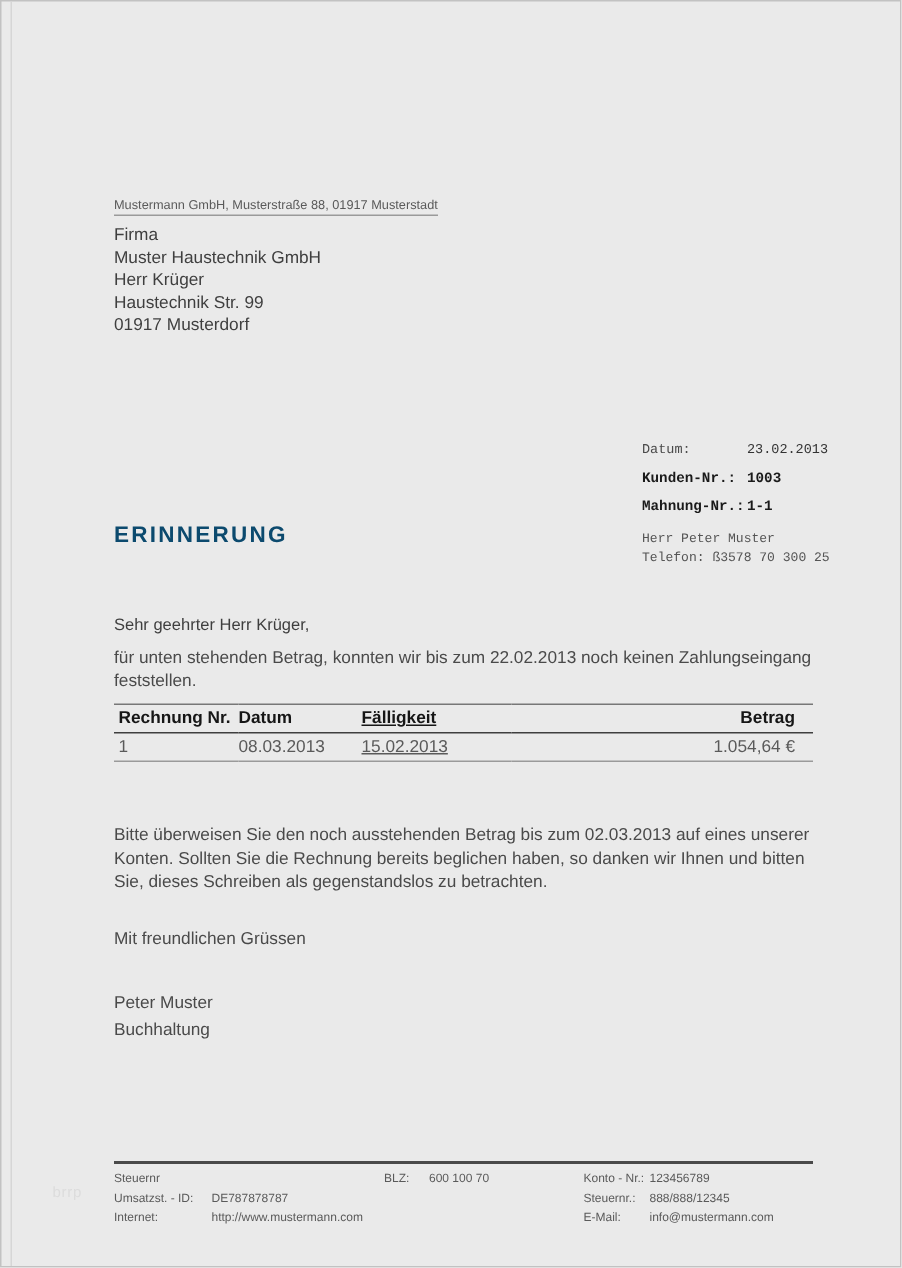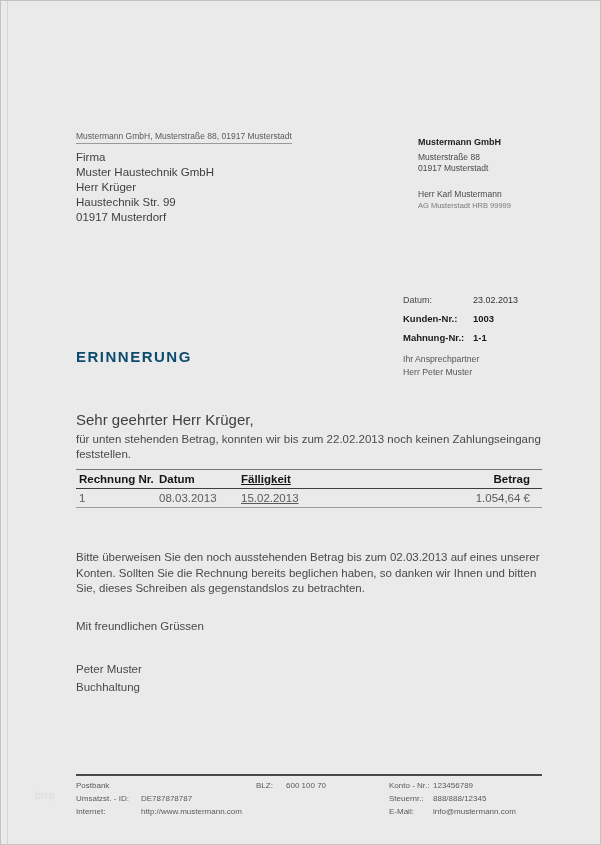--- a/index.html
+++ b/index.html
@@ -45,40 +45,41 @@
     left: 417px; top: 136px;
     font-size: 8.5px;
     line-height: 11.5px;
     color: #4a4a4a;
   }
   .company .name { font-weight: bold; font-size: 9px; color: #1d1d1d; margin-bottom: 3px; }
   .company .contact-gap { margin-top: 14px; }
   .company .register { font-size: 7.5px; color: #7a7a7a; }
 
   .meta {
-    left: 402px; top: 294px;
+    left: 427px; top: 294px;
     font-size: 9px;
     color: #4a4a4a;
     width: 170px;
+    font-family: Liberation Mono, monospace;
   }
   .meta .row { margin-bottom: 8px; display: flex; }
   .meta .label { width: 70px; flex: 0 0 70px; }
   .meta .value { color: #333; }
   .meta .row.bold, .meta .row.bold .value { font-weight: bold; color: #1a1a1a; font-size: 9.5px; }
   .meta .contact-block { margin-top: 10px; font-size: 8.7px; line-height: 12.5px; color: #555; }
 
   .title {
     left: 75px; top: 347px;
     font-size: 15px;
     font-weight: bold;
     letter-spacing: 1.5px;
     color: #0c4a6e;
   }
 
-  .salutation { left: 75px; top: 410px; font-size: 15px; color: #3f3f3f; }
+  .salutation { left: 75px; top: 410px; font-size: 11px; color: #3f3f3f; }
   .intro {
     left: 75px; top: 431px;
     width: 468px;
     font-size: 11.5px;
     line-height: 15px;
     color: #4a4a4a;
   }
 
   .invoice-table {
     left: 75px; top: 468px;
@@ -148,44 +149,37 @@
   <div class="abs sender-line">Mustermann GmbH, Musterstraße 88, 01917 Musterstadt</div>
 
   <div class="abs recipient">
     <div>Firma</div>
     <div>Muster Haustechnik GmbH</div>
     <div>Herr Krüger</div>
     <div>Haustechnik Str. 99</div>
     <div>01917 Musterdorf</div>
   </div>
 
-  <div class="abs company">
-    <div class="name">Mustermann GmbH</div>
-    <div>Musterstraße 88</div>
-    <div>01917 Musterstadt</div>
-    <div class="contact-gap">Herr Karl Mustermann</div>
-    <div class="register">AG Musterstadt HRB 99999</div>
-  </div>
 
   <div class="abs meta">
     <div class="row">
       <span class="label">Datum:</span>
       <span class="value">23.02.2013</span>
     </div>
     <div class="row bold">
       <span class="label">Kunden-Nr.:</span>
       <span class="value">1003</span>
     </div>
     <div class="row bold">
       <span class="label">Mahnung-Nr.:</span>
       <span class="value">1-1</span>
     </div>
     <div class="contact-block">
-      <div>Ihr Ansprechpartner</div>
       <div>Herr Peter Muster</div>
+      <div>Telefon: ß3578 70 300 25</div>
     </div>
   </div>
 
   <div class="abs title">ERINNERUNG</div>
 
   <div class="abs salutation">Sehr geehrter Herr Krüger,</div>
   <div class="abs intro">für unten stehenden Betrag, konnten wir bis zum 22.02.2013 noch keinen Zahlungseingang feststellen.</div>
 
   <table class="abs invoice-table">
     <thead>
@@ -212,21 +206,21 @@
 
   <div class="abs signer">
     <div>Peter Muster</div>
     <div>Buchhaltung</div>
   </div>
 
   <div class="abs watermark">brrp</div>
 
   <div class="abs footer">
     <div class="frow">
-      <span class="fcell fx0">Postbank</span>
+      <span class="fcell fx0">Steuernr</span>
       <span class="fcell fx180">BLZ:</span>
       <span class="fcell fx210">600 100 70</span>
       <span class="fcell fx313">Konto - Nr.:</span>
       <span class="fcell fx357">123456789</span>
     </div>
     <div class="frow">
       <span class="fcell fx0">Umsatzst. - ID:</span>
       <span class="fcell fx65">DE787878787</span>
       <span class="fcell fx313">Steuernr.:</span>
       <span class="fcell fx357">888/888/12345</span>

